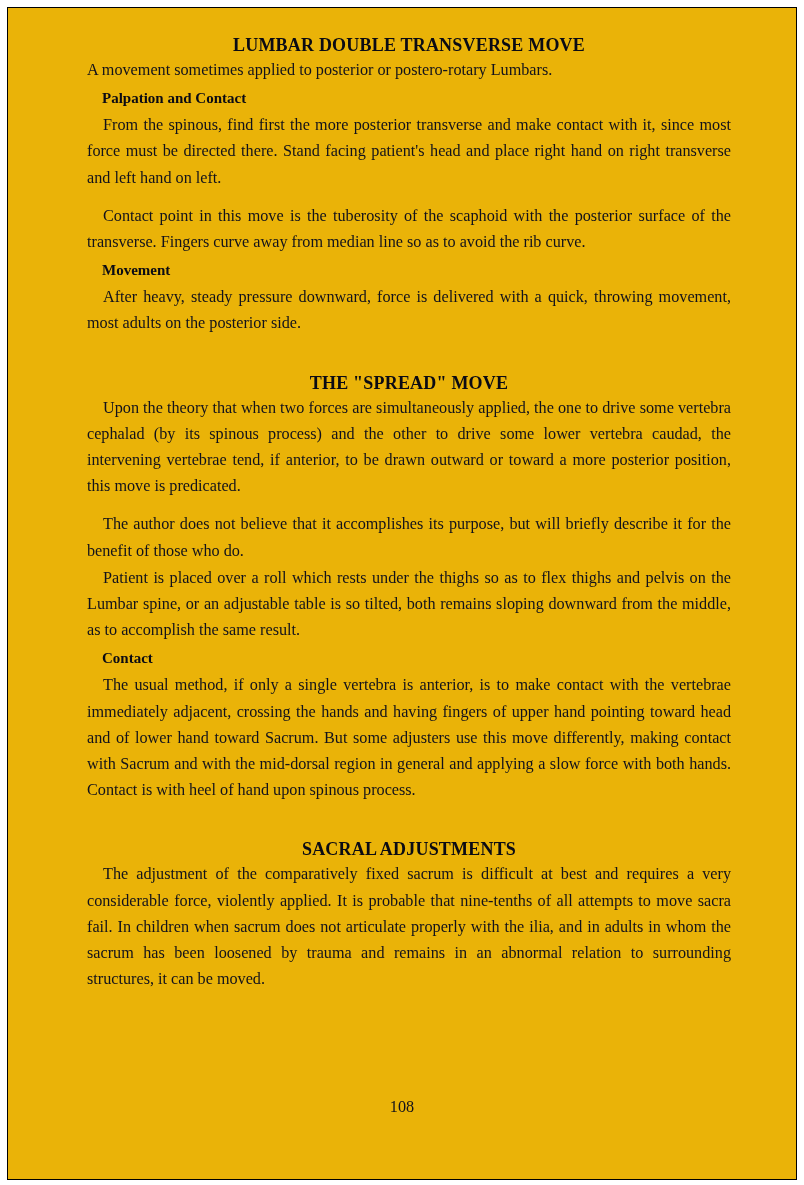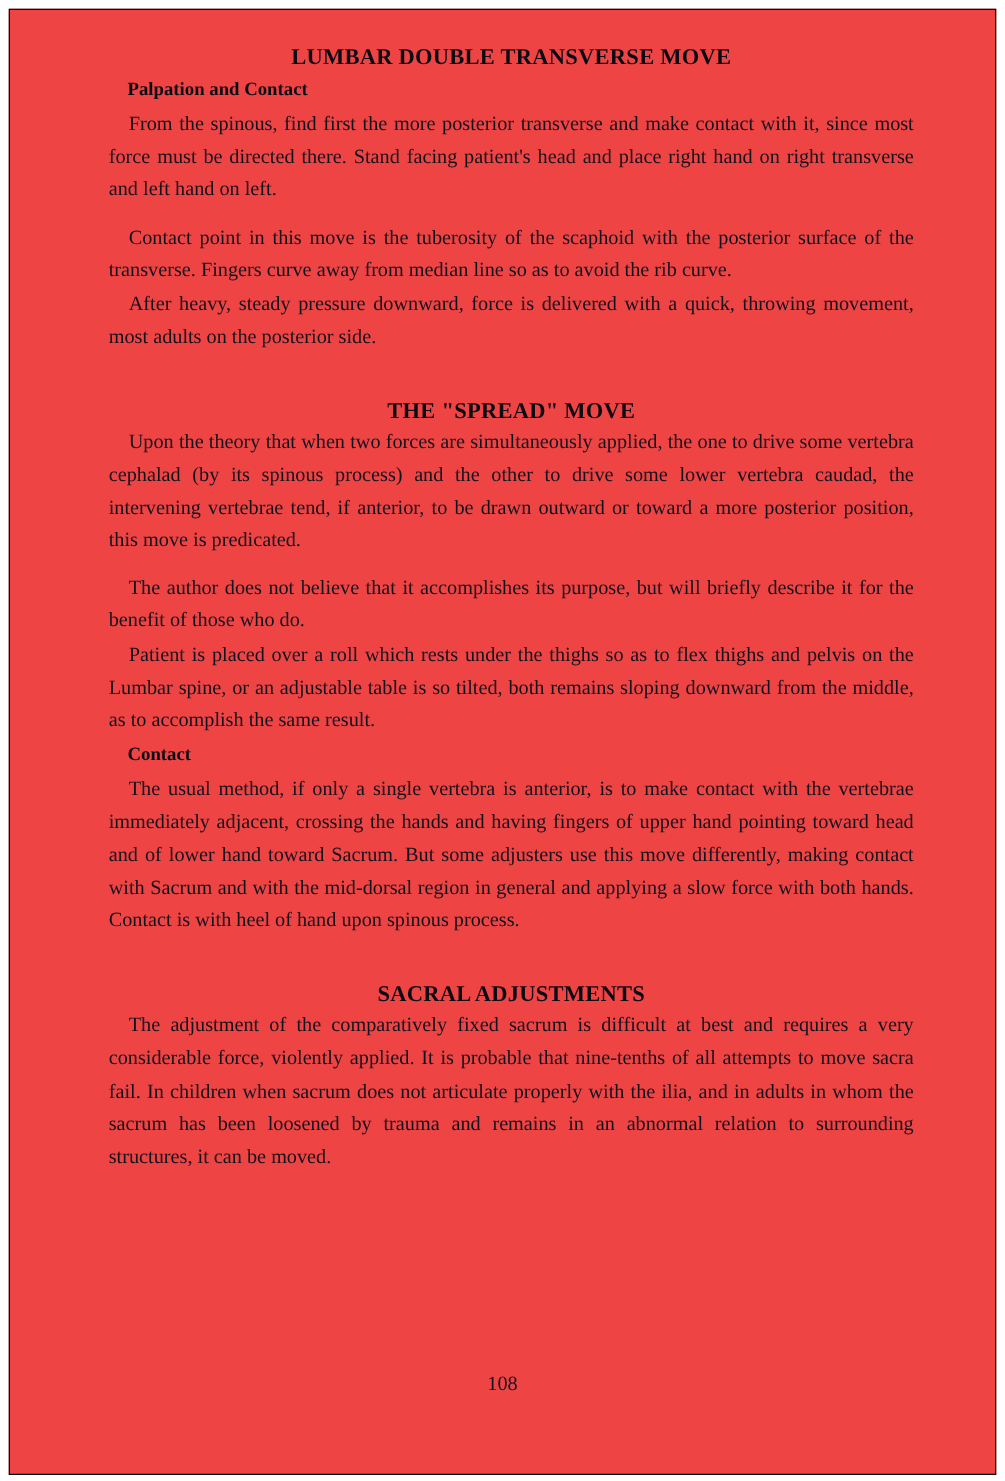--- a/index.html
+++ b/index.html
@@ -15,21 +15,21 @@
     overflow: hidden;
   }
   .page-frame {
     position: absolute;
     left: 7px;
     top: 7px;
     width: 790px;
     height: 1173px;
     border: 1px solid #000000;
     box-sizing: border-box;
-    background: #ef4444;
+    background: #eab308;
   }
   .page-body {
     position: absolute;
     left: 79px;
     top: 25px;
     width: 644px;
   }
   h1.major-heading {
     font-size: 18px;
     font-weight: bold;
@@ -89,25 +89,27 @@
     color: #12121c;
   }
 </style>
 </head>
 <body>
 
 <div class="page-frame">
   <div class="page-body">
 
     <h1 class="major-heading">LUMBAR DOUBLE TRANSVERSE MOVE</h1>
+    <p class="para no-indent lead-gap">A movement sometimes applied to posterior or postero-rotary Lumbars.</p>
 
     <h2 class="sub-heading gap">Palpation and Contact</h2>
     <p class="para after-heading">From the spinous, find first the more posterior transverse and make contact with it, since most force must be directed there. Stand facing patient's head and place right hand on right transverse and left hand on left.</p>
     <p class="para tight-top">Contact point in this move is the tuberosity of the scaphoid with the posterior surface of the transverse. Fingers curve away from median line so as to avoid the rib curve.</p>
 
+    <h2 class="sub-heading gap">Movement</h2>
     <p class="para after-heading">After heavy, steady pressure downward, force is delivered with a quick, throwing movement, most adults on the posterior side.</p>
 
     <h1 class="major-heading spaced-top">THE "SPREAD" MOVE</h1>
     <p class="para lead-gap">Upon the theory that when two forces are simultaneously applied, the one to drive some vertebra cephalad (by its spinous process) and the other to drive some lower vertebra caudad, the intervening vertebrae tend, if anterior, to be drawn outward or toward a more posterior position, this move is predicated.</p>
     <p class="para tight-top">The author does not believe that it accomplishes its purpose, but will briefly describe it for the benefit of those who do.</p>
 
     <p class="para after-heading">Patient is placed over a roll which rests under the thighs so as to flex thighs and pelvis on the Lumbar spine, or an adjustable table is so tilted, both remains sloping downward from the middle, as to accomplish the same result.</p>
 
     <h2 class="sub-heading gap">Contact</h2>
     <p class="para after-heading">The usual method, if only a single vertebra is anterior, is to make contact with the vertebrae immediately adjacent, crossing the hands and having fingers of upper hand pointing toward head and of lower hand toward Sacrum. But some adjusters use this move differently, making contact with Sacrum and with the mid-dorsal region in general and applying a slow force with both hands. Contact is with heel of hand upon spinous process.</p>

